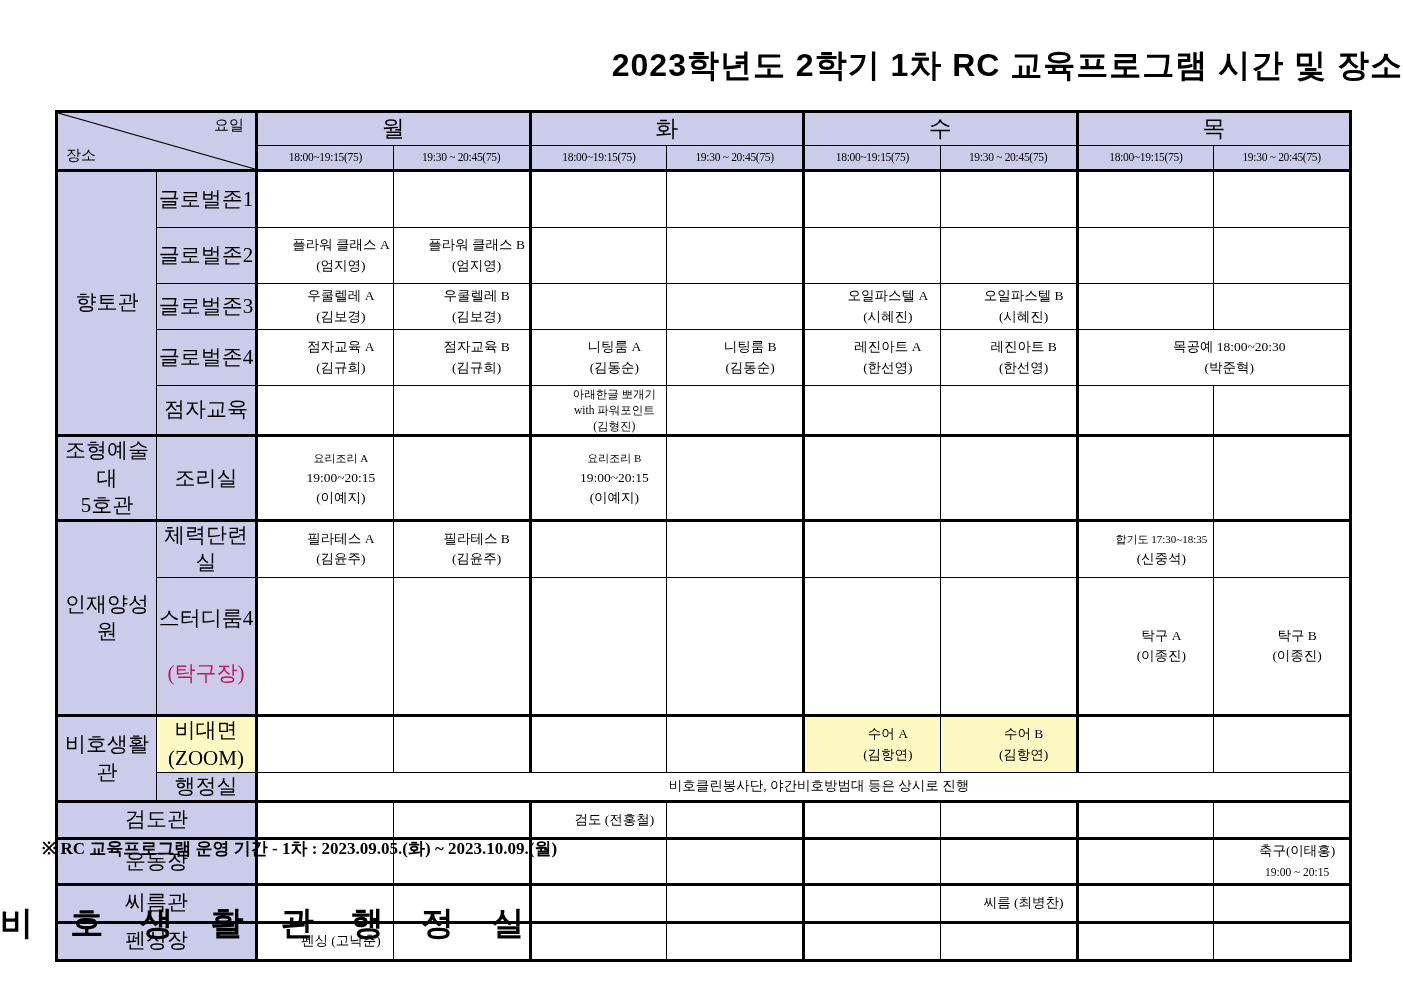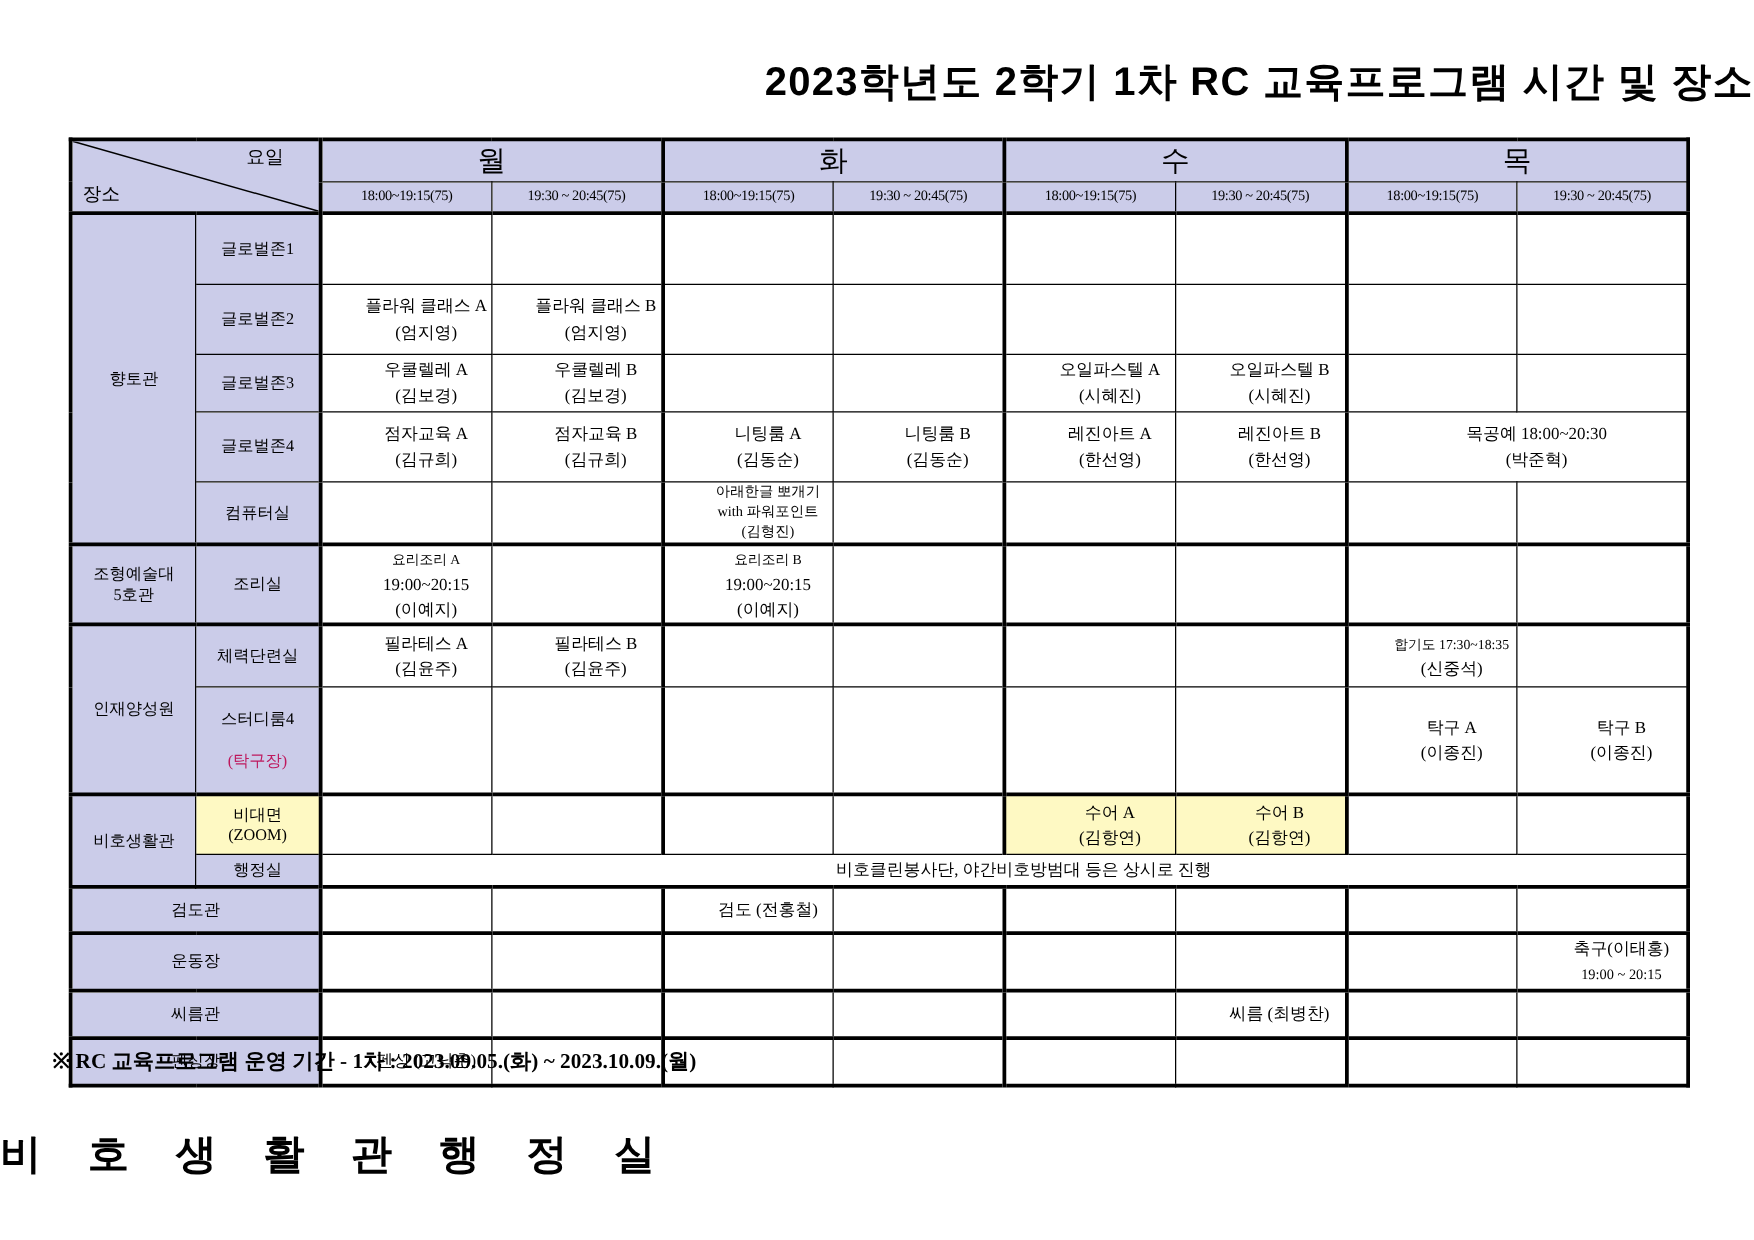--- a/index.html
+++ b/index.html
@@ -22,30 +22,30 @@
   .tt td {
     border:1px solid #000; text-align:center; vertical-align:middle;
     padding:0; overflow:hidden;
   }
   .tt td.dl { border-left:3px solid #000; }
   .tt tr.gs > td { border-top:3px solid #000; }
   .lav { background:#CBCCE9; }
   .hl  { background:#fef9c3; }
   .day { font-size:23px; }
   .time { font-size:11.5px; letter-spacing:-0.3px; }
-  .grp, .room { font-size:13px; line-height:1.3; white-space:pre-line; }
+  .grp, .room { font-size:21px; line-height:1.3; white-space:pre-line; }
   .ct { font-size:13.5px; line-height:1.5; white-space:pre-line;padding-left:31px; }
   .ct.sm { font-size:11.5px; line-height:1.4; }
   .fl-sm::first-line { font-size:11px; }
   .fl-big { font-size:11.5px; line-height:1.7; }
   .fl-big::first-line { font-size:13.5px; }
   .blue { color:#be185d; }
   .corner-in { position:relative; width:100%; height:56px; }
   .corner-in svg { position:absolute; left:0; top:0; width:100%; height:100%; }
-  .c-day { position:absolute; top:3px; right:28px; font-size:15px; }
+  .c-day { position:absolute; top:3px; right:11px; font-size:15px; }
   .c-place { position:absolute; bottom:4px; left:8px; font-size:15px; }
   .notes { position:absolute; left:42px; top:836px; font-size:17px; font-weight:bold; }
   .note2 { margin-top:11px; margin-left:321px; }
   .signature {
     position:absolute; top:901px; left:0; width:100%;
     text-align:left; font-size:33px; font-weight:bold; letter-spacing:14px;
     font-family:"Liberation Sans", sans-serif;
   }
 </style>
 </head>
@@ -176,21 +176,21 @@
           <div class="ct">레진아트 B
 (한선영)</div>
         </td>
     <td class="dl" colspan="2">
           <div class="ct">목공예 18:00~20:30
 (박준혁)</div>
         </td>
   </tr>
 
   <tr style="height:48px">
-    <td class="lav room">컴퓨터실</td>
+    <td class="lav room">점자교육</td>
     <td class="dl"></td>
     <td></td>
     <td class="dl">
           <div class="ct sm">아래한글 뽀개기
 with 파워포인트
 (김형진)</div>
         </td>
     <td></td>
     <td class="dl"></td>
     <td></td>

